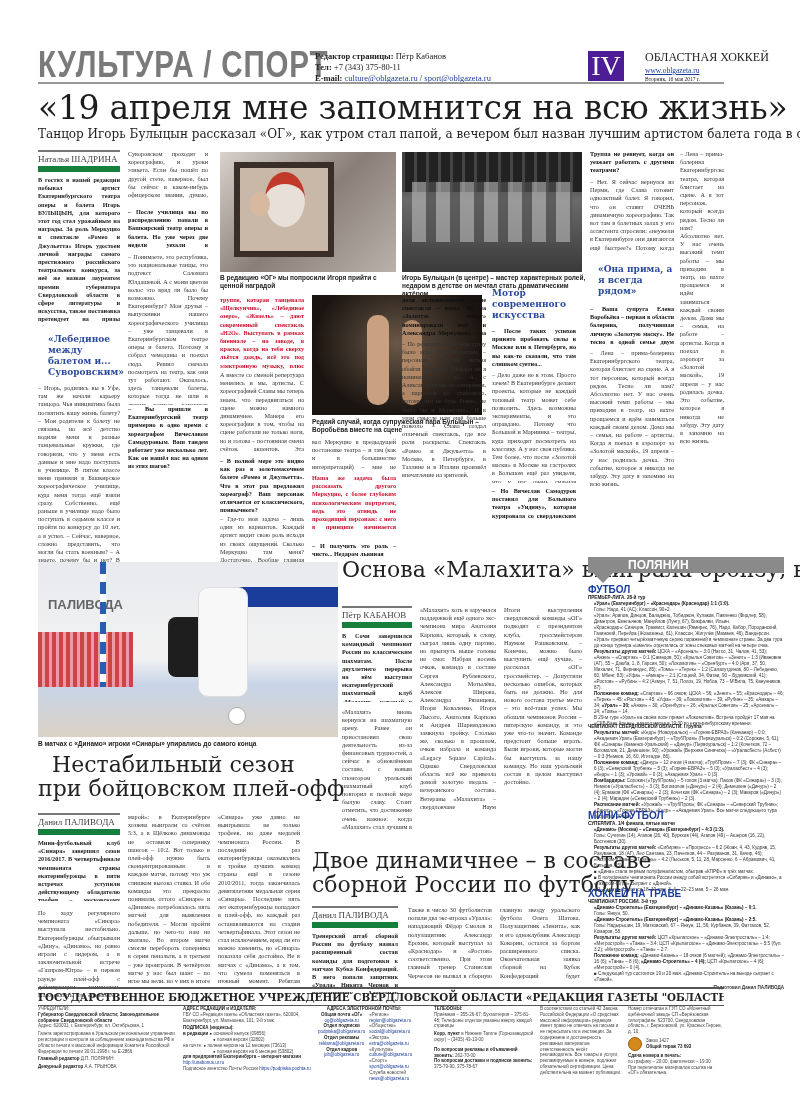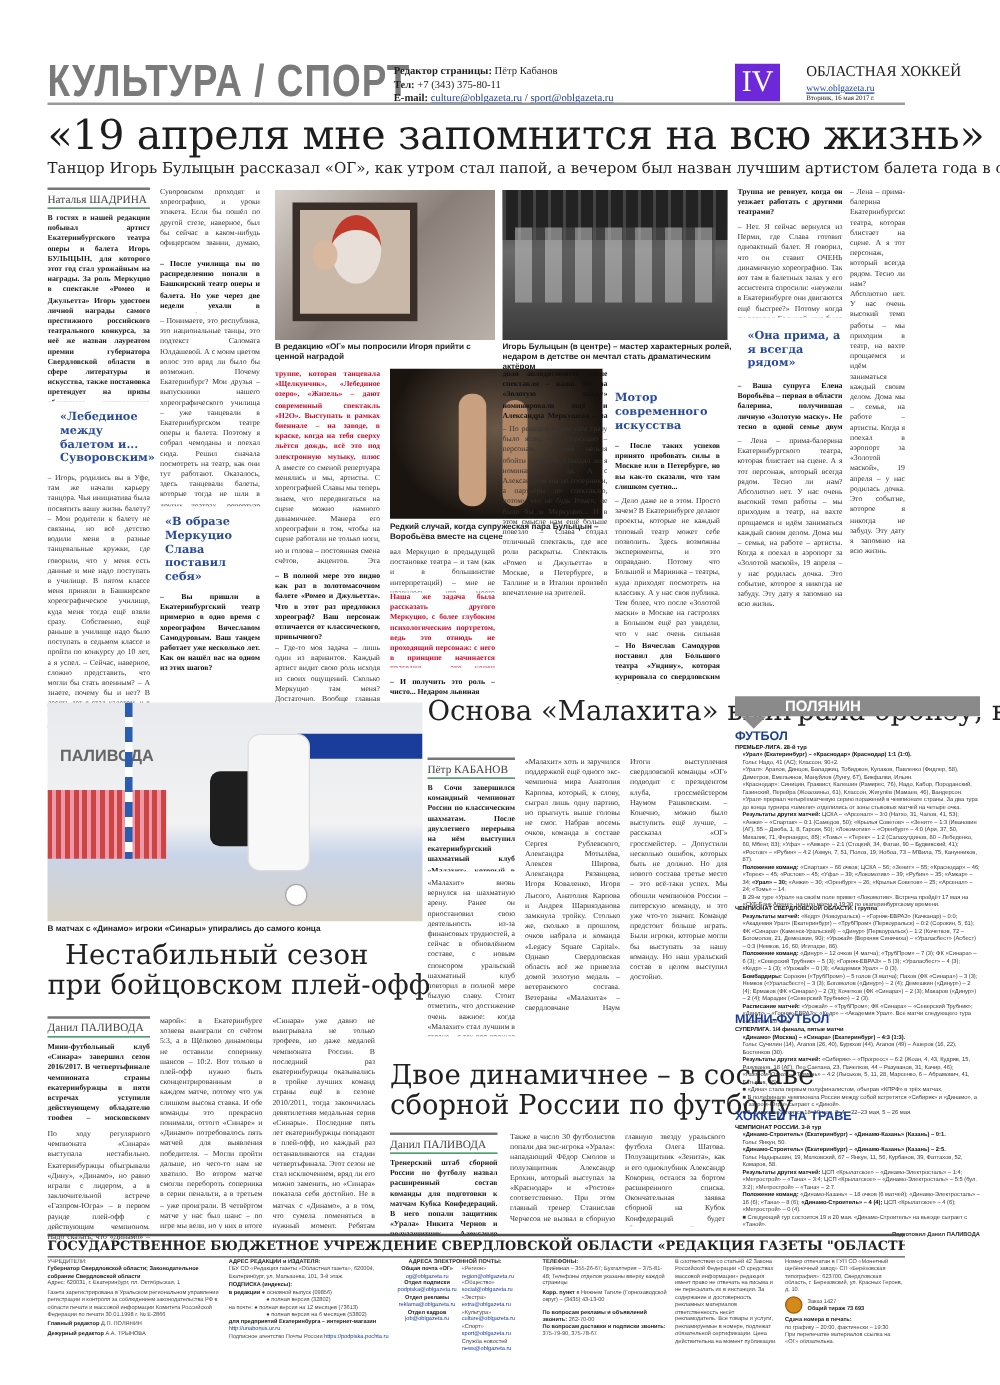--- a/index.html
+++ b/index.html
@@ -2,29 +2,29 @@
 <html><head>
 <meta charset="utf-8">
 <style>
 *{box-sizing:border-box;margin:0;padding:0}
 body{width:800px;height:1108px;background:#fff;font-family:"DejaVu Serif",serif;color:#222;position:relative;overflow:hidden}
 .abs{position:absolute}
 .section-title{left:38px;top:44px;font-family:"Liberation Sans",sans-serif;font-weight:bold;font-size:36px;color:#7a7a7a;letter-spacing:1px;transform:scaleX(0.82);transform-origin:left}
 .editor{left:315px;top:51px;font-size:8.5px;line-height:11px;font-family:"Liberation Serif",serif}
 .editor b{font-weight:bold}
 .editor a{color:#1a3c9a;text-decoration:underline}
-.pagenum{left:588px;top:51px;width:36px;height:30px;background:#6d28d9;color:#fff;font-family:"Liberation Serif",serif;font-size:24px;text-align:center;line-height:30px}
+.pagenum{left:588px;top:51px;width:36px;height:30px;background:#4c1d95;color:#fff;font-family:"Liberation Serif",serif;font-size:28px;text-align:center;line-height:30px}
 .paper{left:645px;top:50px;font-family:"Liberation Serif",serif;font-size:12px;color:#222}
 .paper .url{font-size:7.5px;color:#1a3c9a;text-decoration:underline;display:block;margin-top:1px}
 .paper .date{font-size:5.5px;display:block;margin-top:1px}
 .topline{left:38px;top:82px;width:686px;height:2px;background:#999}
 .headline{left:38px;top:88px;font-size:33px;font-family:"DejaVu Serif",serif;color:#1d1d1d;letter-spacing:-0.3px;white-space:nowrap}
 .subhead{left:38px;top:127px;font-size:12px;font-family:"DejaVu Serif",serif;color:#222;white-space:nowrap}
 .col{font-size:6.2px;line-height:8.2px;color:#333;text-align:justify;overflow:hidden;font-family:"Liberation Serif",serif}
-.author{font-family:"Liberation Serif",serif;font-size:9px;color:#444;border-top:2px solid #777;border-bottom:1px solid #15803d;padding:2px 0}
+.author{font-family:"Liberation Serif",serif;font-size:9px;color:#444;border-top:2px solid #777;border-bottom:6px solid #15803d;padding:2px 0}
 .sub{font-family:"DejaVu Serif",serif;font-size:9px;color:#2a4a9a;font-weight:bold;line-height:11px}
 .photo{background:#555;overflow:hidden}
 .caption{font-family:"Liberation Sans",sans-serif;font-size:6.5px;font-weight:bold;color:#222;line-height:8px}
 .red{color:#c8102e}
 .h2{font-family:"DejaVu Serif",serif;font-size:22px;color:#222;line-height:25px;white-space:nowrap}
 .protokol{left:588px;top:557px;width:196px;height:16px;background:#8a8a8a;color:#fff;font-family:"Liberation Sans",sans-serif;font-weight:bold;font-size:12px;padding-left:40px;line-height:16px}
 .protokol-tri{left:593px;top:573px;width:0;height:0;border-left:10px solid transparent;border-right:10px solid transparent;border-top:10px solid #8a8a8a}
 .sport-h{font-family:"Liberation Sans",sans-serif;font-weight:bold;font-size:10px;color:#1a3c9a}
 .prot{font-family:"Liberation Sans",sans-serif;font-size:4.6px;line-height:6px;color:#333}
 .prot b{color:#111}
@@ -57,21 +57,20 @@
   <div class="author">Наталья ШАДРИНА</div>
   <div class="col" style="margin-top:4px;font-weight:bold;color:#222;height:150px">В гостях в нашей редакции побывал артист Екатеринбургского театра оперы и балета Игорь БУЛЫЦЫН, для которого этот год стал урожайным на награды. За роль Меркуцио в спектакле «Ромео и Джульетта» Игорь удостоен личной награды самого престижного российского театрального конкурса, за неё же назван лауреатом премии губернатора Свердловской области в сфере литературы и искусства, также постановка претендует на призы областного театрального фестиваля «Браво!».</div>
   <div class="sub" style="margin:8px 0 6px 10px">«Лебединое между балетом и... Суворовским»</div>
   <div class="col" style="height:310px">– Игорь, родились вы в Уфе, там же начали карьеру танцора. Чья инициатива была посвятить вашу жизнь балету? – Мои родители к балету не связаны, но всё детство водили меня в разные танцевальные кружки, где говорили, что у меня есть данные и мне надо поступать в училище. В пятом классе меня приняли в Башкирское хореографическое училище, куда меня тогда ещё взяли сразу. Собственно, ещё раньше в училище надо было поступать в седьмом классе и пройти по конкурсу до 10 лет, а я успел. – Сейчас, наверное, сложно представить, что могли бы стать военным? – А знаете, почему бы и нет? В десять лет я стал кадетом, и в этом было столько же — это дисциплина. А в</div>
 </div>
 
 <div class="abs" style="left:128px;top:150px;width:80px">
   <div class="col" style="height:50px">Суворовском проходят и хореографию, и уроки этикета. Если бы пошёл по другой стезе, наверное, был бы сейчас в каком-нибудь офицерском звании, думаю, это вполне возможно. Но, как говорится, это уже совсем другая история...</div>
   <div class="col" style="margin-top:8px;font-weight:bold;color:#111;height:42px">– После училища вы по распределению попали в Башкирский театр оперы и балета. Но уже через две недели уехали в Екатеринбург. Почему?</div>
   <div class="col" style="margin-top:3px;height:152px">– Понимаете, это республика, это национальные танцы, это подтекст Саломата Юлдашевой. А с моим цветом волос это вряд ли было бы возможно. Почему Екатеринбург? Мои друзья – выпускники нашего хореографического училища – уже танцевали в Екатеринбургском театре оперы и балета. Поэтому я собрал чемоданы и поехал сюда. Решил сначала посмотреть на театр, как они тут работают. Оказалось, здесь танцевали балеты, которые тогда не шли в других театрах, репертуар был шире, чем в Уфе. А это значит – больше партий, больше интересных ролей. И я не ошибся.</div>
-  <div class="sub" style="margin:8px 0 6px 4px">«В образе Меркуцио Слава поставил себя»</div>
   <div class="col" style="font-weight:bold;color:#111;height:120px">– Вы пришли в Екатеринбургский театр примерно в одно время с хореографом Вячеславом Самодуровым. Ваш тандем работает уже несколько лет. Как он нашёл вас на одном из этих шагов?</div>
 </div>
 
 <div class="abs photo" style="left:220px;top:152px;width:176px;height:120px;background:linear-gradient(135deg,#d8d2cc,#8a7f78 50%,#b9b1aa)">
   <div style="position:absolute;left:14px;top:10px;width:100px;height:95px;border:6px solid #3a2e28;background:#c9b8a8"></div>
   <div style="position:absolute;left:45px;top:20px;width:40px;height:55px;border-radius:50%;background:#e8e0d8;border-top:12px solid #c0392b"></div>
   <div style="position:absolute;left:30px;top:40px;width:20px;height:24px;border-radius:50%;background:#d9b8a0"></div>
 </div>
 <div class="abs caption" style="left:220px;top:274px;width:176px">В редакцию «ОГ» мы попросили Игоря прийти с ценной наградой</div>
 
@@ -98,21 +97,21 @@
   <div class="col" style="height:36px">вал Меркуцио в предыдущей постановке театра – и там (как и в большинстве интерпретаций) – мне не нравилось, что моего персонажа преподносили лишь как хохмача, весельчака.</div>
   <div class="col red" style="font-weight:bold;height:60px;color:#c8102e">Наша же задача была рассказать другого Меркуцио, с более глубоким психологическим портретом, ведь это отнюдь не проходящий персонаж: с него в принципе начинается трагедия – это конец праздника, конец веселья.</div>
   <div class="col" style="font-weight:bold;color:#111;height:16px;margin-top:8px">– И получить это роль – чисто... Недаром львиная</div>
 </div>
 
 <div class="abs" style="left:402px;top:296px;width:84px">
   <div class="col" style="font-weight:bold;color:#111;height:42px">доля аплодисментов после спектакля – ваша. Но на «Золотую маску» номинировали ещё и Александра Меркушева – за роль Ромео. Чувствовали соперничество?</div>
   <div class="col" style="margin-top:2px;height:210px">– По реакции в зале нам сразу было ясно, что Меркуцио – персонаж, который нельзя обойти стороной. Ожидал ли я номинации – да. А с Александром мы не соперники, а партнёры по спектаклю, потому что не будь Ромео, не было бы и Меркуцио... И в этом смысле нам ещё больше повезло – Слава создал отличный спектакль, где все роли раскрыты. Спектакль «Ромео и Джульетта» в Москве, в Петербурге, в Таллине и в Италии произвёл впечатление на зрителей.</div>
 </div>
 
-<div class="abs" style="left:492px;top:312px;width:84px">
+<div class="abs" style="left:492px;top:286px;width:84px">
   <div class="sub" style="margin:2px 0 6px 0">Мотор современного искусства</div>
   <div class="col" style="font-weight:bold;color:#111;height:42px">– После таких успехов принято пробовать силы в Москве или в Петербурге, но вы как-то сказали, что там слишком суетно...</div>
   <div class="col" style="margin-top:2px;height:112px">– Дело даже не в этом. Просто зачем? В Екатеринбурге делают проекты, которые не каждый топовый театр может себе позволить. Здесь возможны эксперименты, и это оправдано. Потому что Большой и Мариинка – театры, куда приходят посмотреть на классику. А у нас своя публика. Тем более, что после «Золотой маски» в Москве на гастролях в Большом ещё раз увидели, что у нас очень сильная труппа, что в провинции можно добиться большего.</div>
   <div class="col" style="font-weight:bold;color:#111;height:34px;margin-top:4px">– Но Вячеслав Самодуров поставил для Большого театра «Ундину», которая курировала со свердловским балетом на «Золотой маске».</div>
 </div>
 
 <div class="abs" style="left:590px;top:150px;width:84px">
   <div class="col" style="font-weight:bold;color:#111;height:26px">Труппа не ревнует, когда он уезжает работать с другими театрами?</div>
   <div class="col" style="margin-top:2px;height:76px">– Нет. Я сейчас вернулся из Перми, где Слава готовит одноактный балет. Я говорил, что он ставит ОЧЕНЬ динамичную хореографию. Так вот там в балетных залах у его ассистента спросили: «неужели в Екатеринбурге они двигаются ещё быстрее?» Потому когда он поехал в Большой, мне было интересно, как они попробуют это воплотить... (смеётся).</div>
   <div class="sub" style="margin:10px 0 8px 8px">«Она прима, а я всегда рядом»</div>

